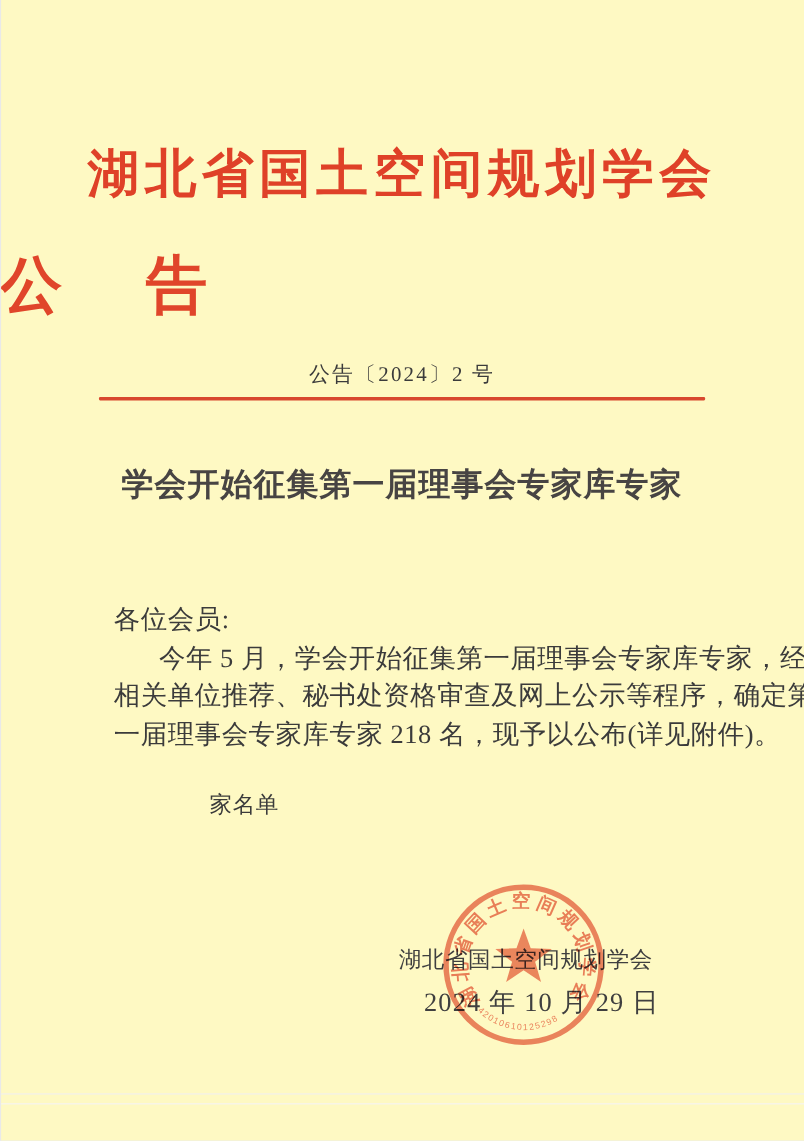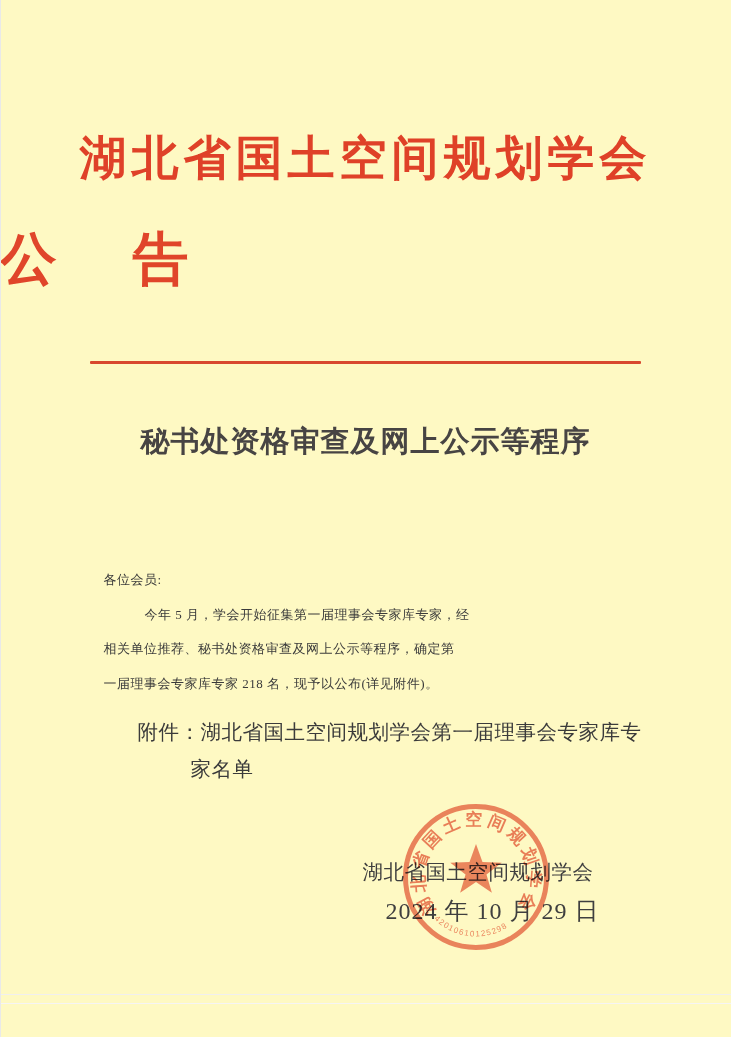--- a/index.html
+++ b/index.html
@@ -59,25 +59,24 @@
     font-weight: bold;
     line-height: 37.5px;
     letter-spacing: 1px;
     color: #474443;
   }
   .heading div { white-space: nowrap; }
   .body-text {
     position: absolute;
     top: 547px; left: 103px;
     width: 560px;
-    font-size: 13px;
+    font-size: 24px;
     line-height: 34.6px;
     color: #3b3b3b;
     letter-spacing: 0.5px;
-    margin-top: 16px;
   }
   .body-text div { white-space: nowrap; }
   .body-text .indent { text-indent: 41px; }
   .attachment {
     position: absolute;
     top: 714px; left: 103px;
     width: 560px;
     font-size: 20.5px;
     line-height: 37px;
     color: #3b3b3b;
@@ -136,36 +135,36 @@
 </style>
 </head>
 <body>
 
 <div class="page">
 
   <div class="org-title">湖北省国土空间规划学会</div>
 
   <div class="doc-type">公　告</div>
 
+  <div class="doc-number">公告〔2024〕2 号</div>
 
   <div class="divider"></div>
 
   <div class="heading">
-    <div>秘书处资格审查及网上公示等程序</div>
+    <div>学会开始征集第一届理事会专家库专家</div>
   </div>
 
   <div class="body-text">
     <div>各位会员:</div>
     <div class="indent">今年 5 月，学会开始征集第一届理事会专家库专家，经</div>
     <div>相关单位推荐、秘书处资格审查及网上公示等程序，确定第</div>
     <div>一届理事会专家库专家 218 名，现予以公布(详见附件)。</div>
   </div>
 
   <div class="attachment">
-    <div class="att-line1">附件：湖北省国土空间规划学会第一届理事会专家库专</div>
     <div class="att-line2">家名单</div>
   </div>
 
   <div class="sig-org">湖北省国土空间规划学会</div>
   <div class="sig-date">2024 年 10 月 29 日</div>
 
   <svg class="seal" viewBox="0 0 154 154" aria-hidden="true">
     <defs>
       <filter id="sealBlur" x="-10%" y="-10%" width="120%" height="120%">
         <feGaussianBlur stdDeviation="0.45"></feGaussianBlur>

